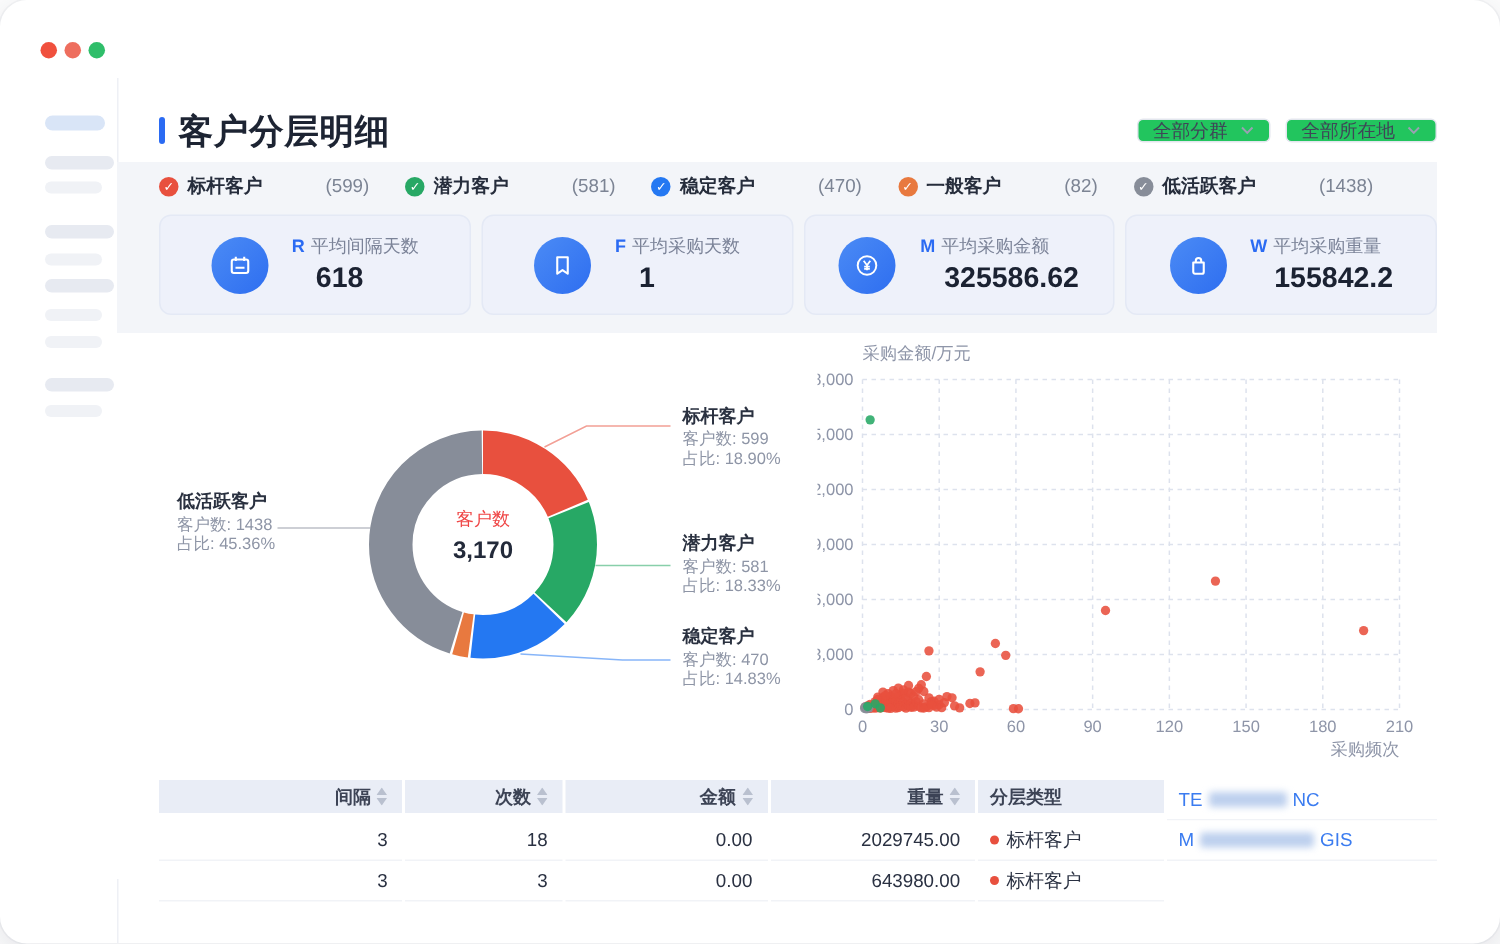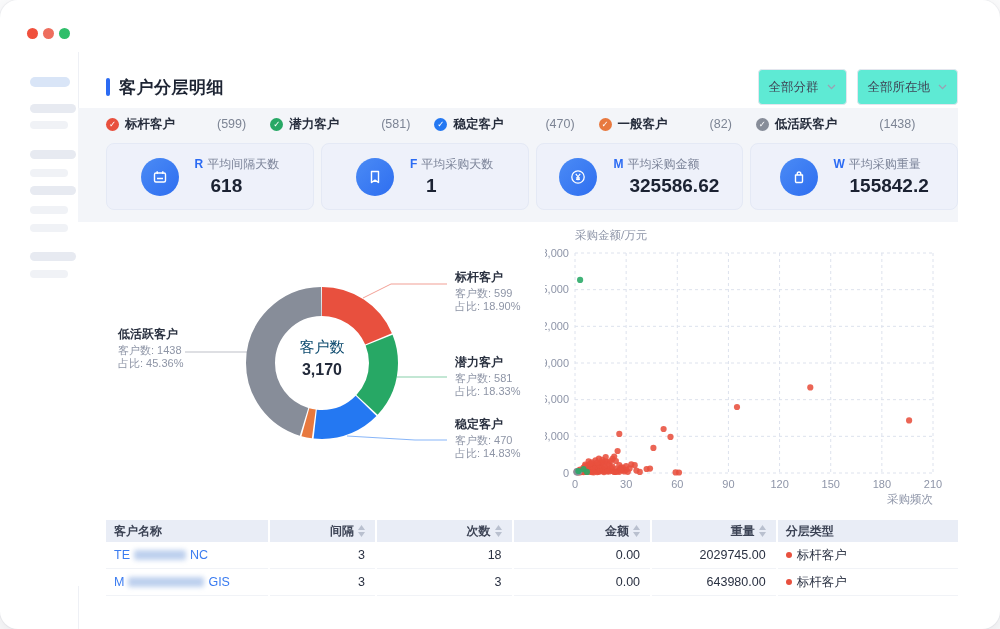--- a/index.html
+++ b/index.html
@@ -8,23 +8,23 @@
             box-shadow:0 6px 28px rgba(30,40,70,.16), 0 0 0 1px rgba(30,40,70,.04); overflow:hidden; }
   
   .traffic { position:absolute; top:28px; left:27px; display:flex; gap:5px; }
   .traffic .dot { width:11px; height:11px; border-radius:50%; }
   
   .skel { position:absolute; border-radius:5px; }
   .main-divider { position:absolute; left:78px; top:52px; bottom:0; width:1px; background:#eef0f5; }
   
   .page-header { position:absolute; left:106px; top:70px; right:42px; height:34px; display:flex; align-items:center; }
   .accent-bar { width:4px; height:18px; border-radius:2px; margin-right:9px; }
-  .page-title { font-size:17px; font-weight:700; color:#1d2433; letter-spacing:.5px; }
+  .page-title { font-size:23px; font-weight:700; color:#1d2433; letter-spacing:.5px; }
   .filters { margin-left:auto; display:flex; gap:10px; }
-  .filter-btn { height:36px; background:#5eead4; border:1px solid #e3e6ee; border-radius:4px;
+  .filter-btn { height:16px; background:#22c55e; border:1px solid #e3e6ee; border-radius:4px;
                 display:flex; align-items:center; gap:8px; padding:0 10px; font-size:12.5px; color:#3f4657; cursor:pointer; }
   .filter-btn svg { flex:0 0 auto; }
   
   .band { position:absolute; left:78px; right:42px; top:108px; height:114px; background:#f3f5f9; }
   .white-card { position:absolute; left:78px; right:42px; top:222px; height:364px; background:#fff; }
   
   .legend { position:absolute; left:106px; top:112px; height:24px; display:flex; align-items:center; gap:24px; }
   .legend-item { display:flex; align-items:center; gap:6px; cursor:pointer; }
   .legend-check { width:13px; height:13px; border-radius:50%; color:#fff; font-size:8.5px; font-weight:700;
                   display:flex; align-items:center; justify-content:center; }
@@ -36,21 +36,21 @@
                display:flex; align-items:center; justify-content:center; gap:16px; }
   .stat-icon { width:38px; height:38px; border-radius:50%; background:linear-gradient(135deg,#4b8bf5,#2e6ef0);
                display:flex; align-items:center; justify-content:center; }
   .stat-meta { font-size:12px; color:#7b8398; white-space:nowrap; }
   .stat-letter { color:#2b6bf3; font-weight:700; margin-right:4px; }
   .stat-value { font-size:19px; font-weight:700; color:#1b2232; margin-top:2px;margin-left:16px; }
   
   .callout { position:absolute; font-size:11px; line-height:13.5px; color:#8e95a6; }
   .callout .t { font-size:12px; font-weight:700; color:#2a3140; margin-bottom:2px; }
   .donut-center { position:absolute; left:262px; top:338px; width:120px; text-align:center; pointer-events:none; }
-  .donut-center .cl { font-size:15px; color:#0c4a6e; }
+  .donut-center .cl { font-size:12px; color:#ef4444; }
   .donut-center .cv { font-size:16px; font-weight:700; color:#232a3a; margin-top:4px; }
   svg.chart { position:absolute; }
   
   .table { position:absolute; left:106px; right:42px; top:520px;
            display:grid; grid-template-columns:163fr 105fr 135fr 137fr 124fr 181fr; column-gap:2px; }
   .th { height:22px; line-height:22px; background:#e9edf6; font-size:12px; font-weight:700; color:#3c4355;
         padding:0 10px 0 8px; display:flex; align-items:center; cursor:default; }
   .th.sortable { cursor:pointer;padding-left:36px; }
   .th.right { justify-content:flex-end; }
   .th .sort { margin-left:4px; display:flex; flex-direction:column; gap:2px; }
@@ -362,23 +362,20 @@
       <circle cx="32.6" cy="247.6" r="3.1" fill="#878d99" fill-opacity="0.88"></circle>
       <circle cx="34.3" cy="246.9" r="3.1" fill="#878d99" fill-opacity="0.88"></circle>
       <circle cx="31.7" cy="246.2" r="3.1" fill="#878d99" fill-opacity="0.88"></circle>
       <circle cx="35.1" cy="54.9" r="3.1" fill="#27a865" fill-opacity="0.88"></circle>
       <circle cx="38.5" cy="244.2" r="3.1" fill="#27a865" fill-opacity="0.88"></circle>
       <circle cx="33.4" cy="246.0" r="3.1" fill="#27a865" fill-opacity="0.88"></circle>
       <circle cx="41.9" cy="246.9" r="3.1" fill="#27a865" fill-opacity="0.88"></circle>
     </svg>
 
   <div class="table" id="table">
-      <div class="th">
-        <span>客户名称</span>
-      </div>
       <div class="th right sortable">
         <span>间隔</span>
         <span class="sort">
           <svg width="7" height="5" viewBox="0 0 7 5">
             <path d="M3.5 0 L7 5 H0 z" fill="#b9c0cf"></path>
           </svg>
           <svg width="7" height="5" viewBox="0 0 7 5">
             <path d="M3.5 5 L0 0 H7 z" fill="#b9c0cf"></path>
           </svg>
         </span>

